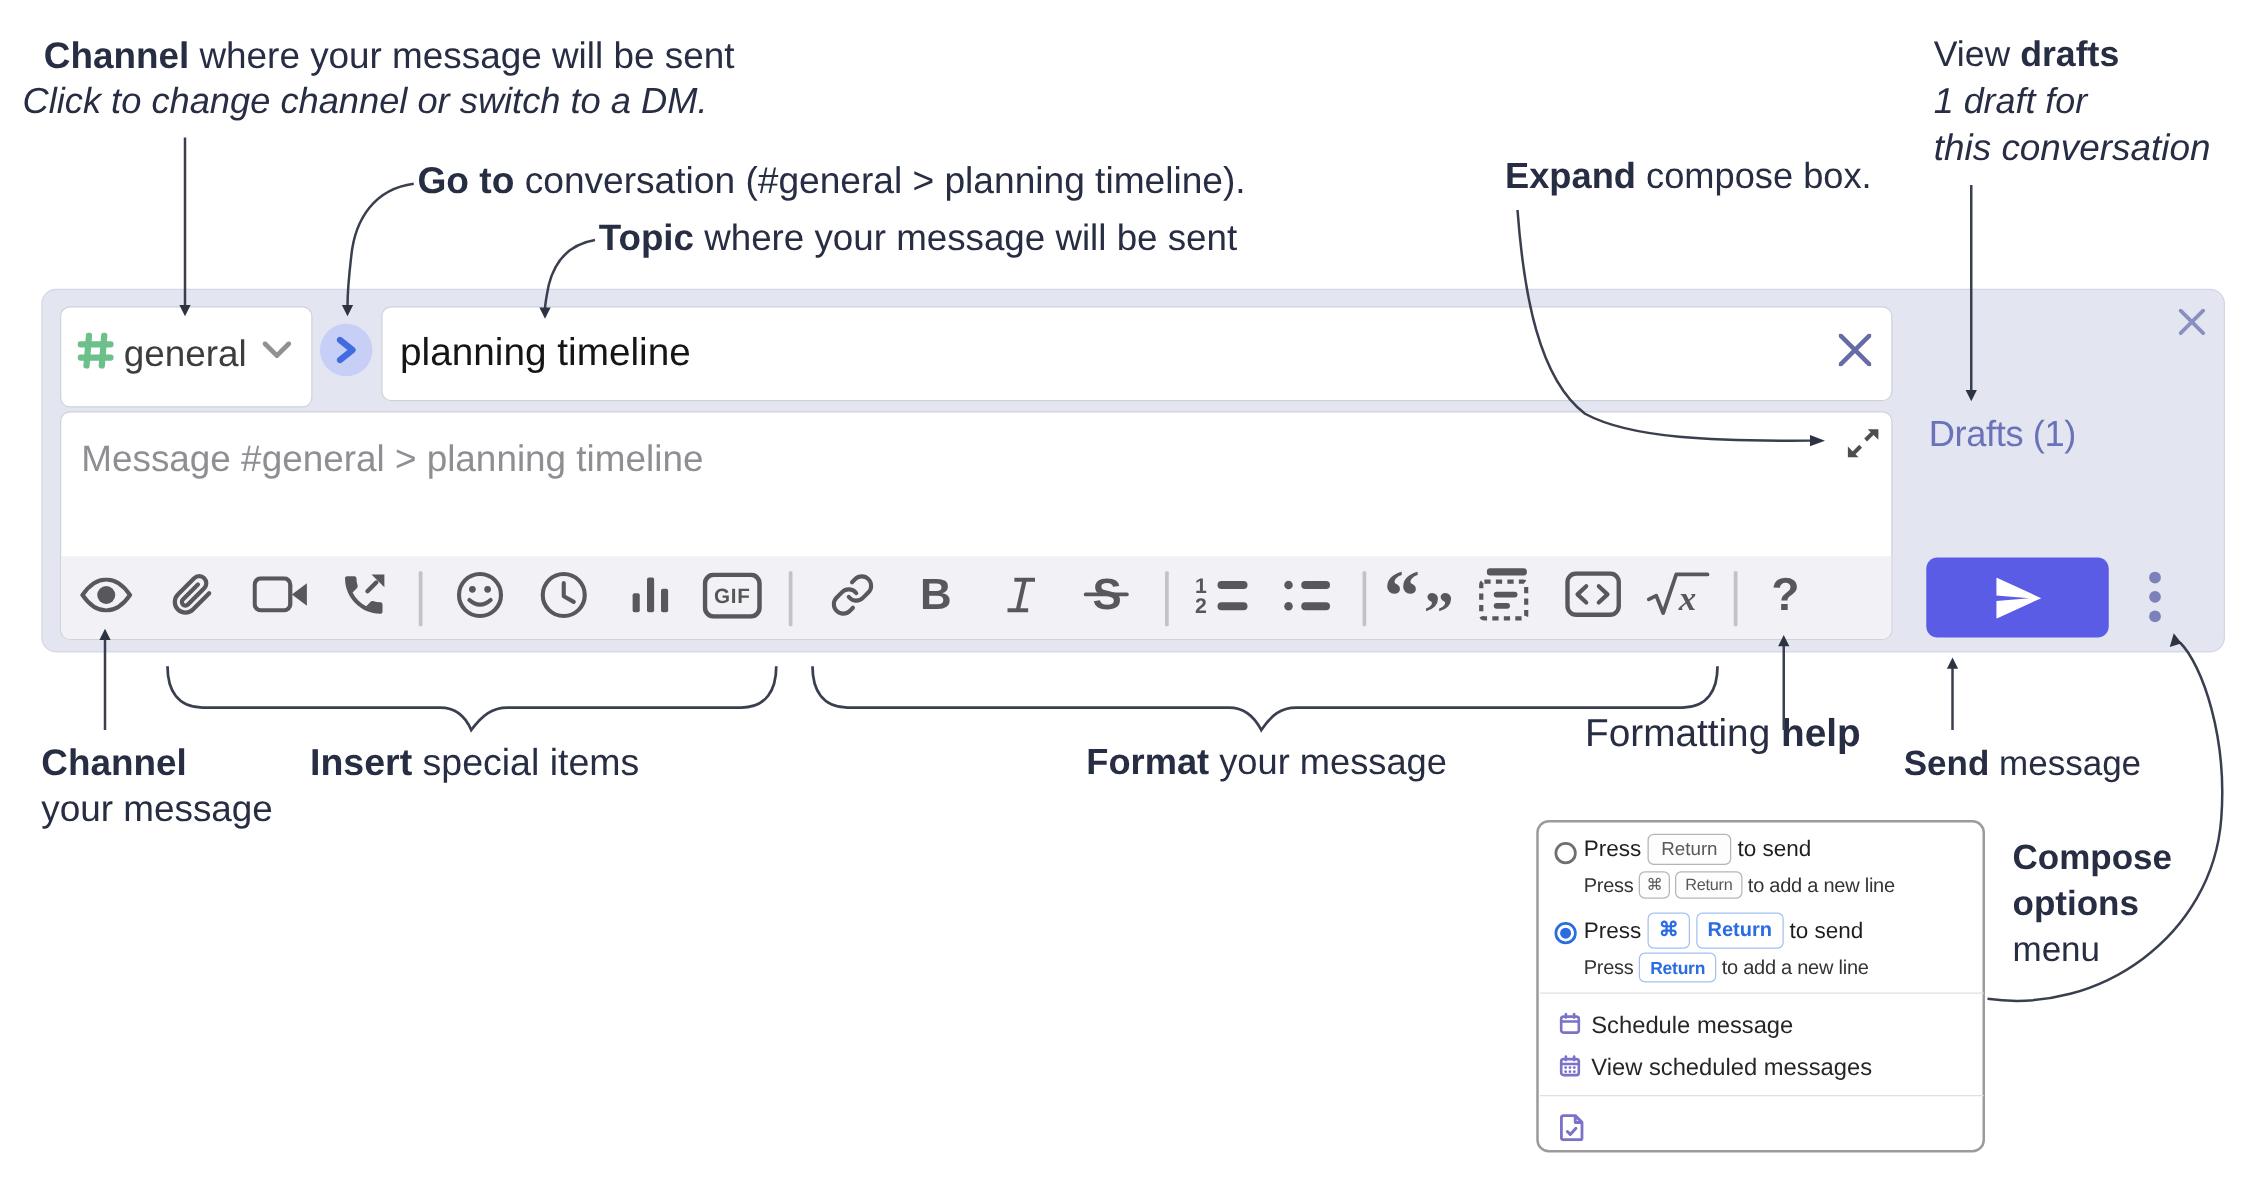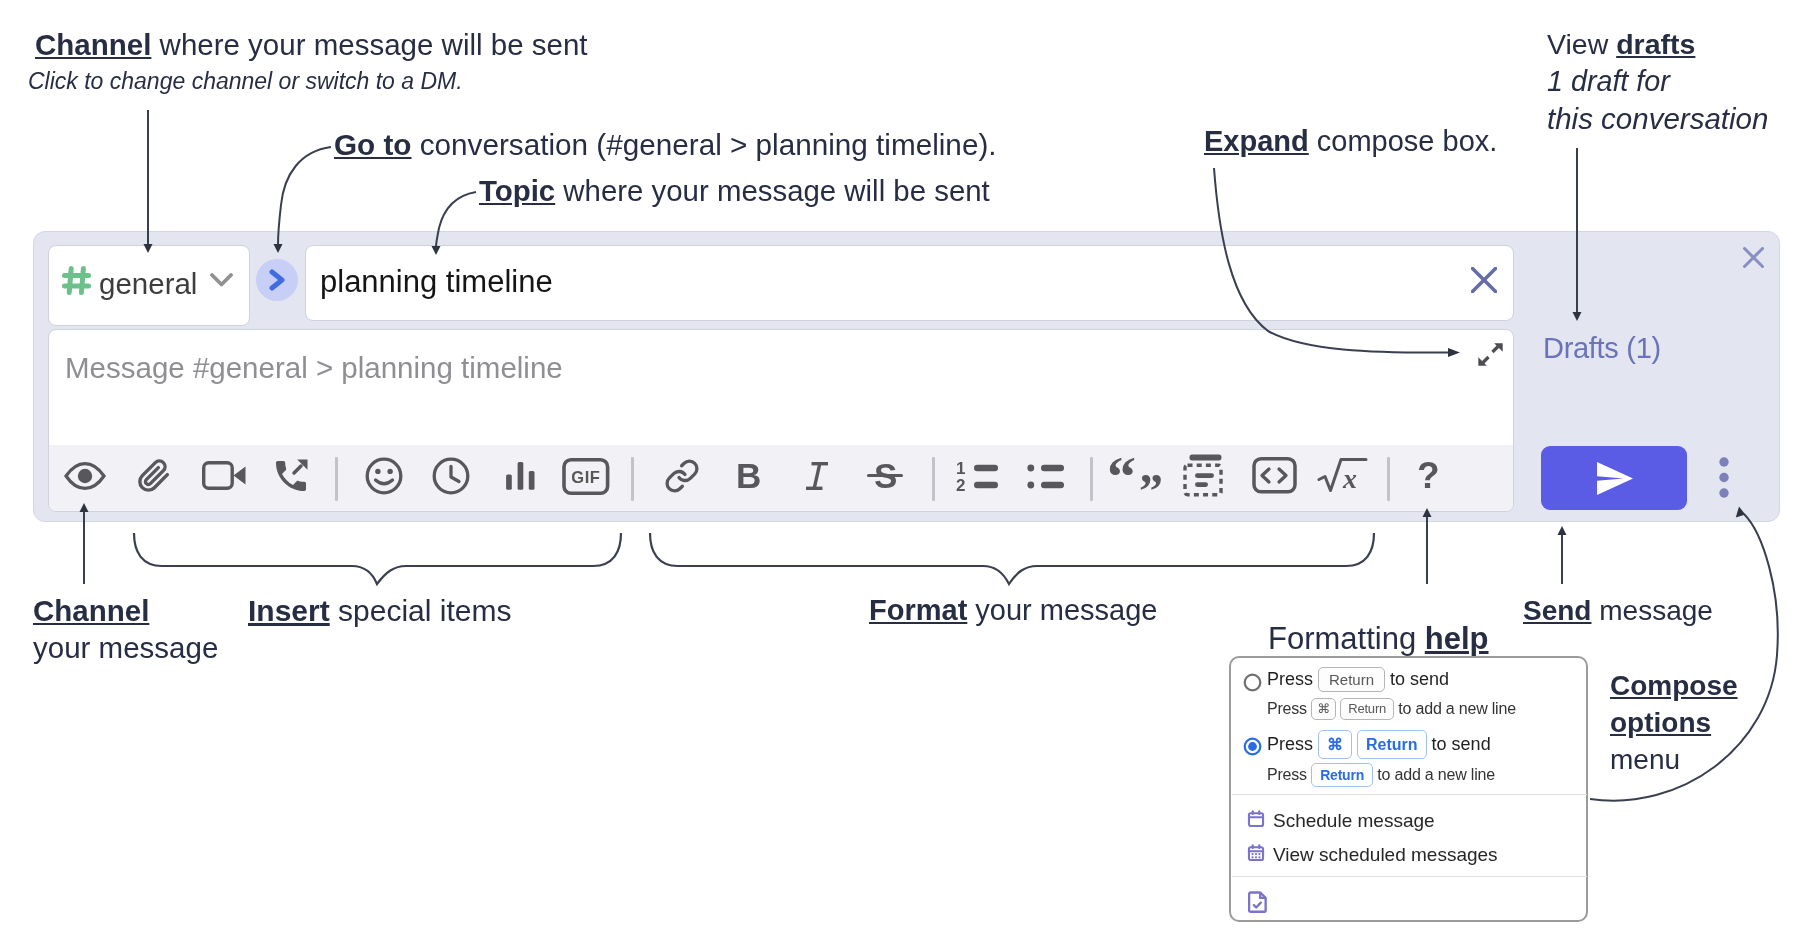--- a/index.html
+++ b/index.html
@@ -1,19 +1,19 @@
 <!DOCTYPE html>
 <html><head>
 <meta charset="utf-8">
 <style>
   html,body{margin:0;padding:0;}
   body{width:1814px;height:944px;background:#fff;font-family:"Liberation Sans",sans-serif;position:relative;overflow:hidden;}
   .abs{position:absolute;}
   .ann{position:absolute;font-size:30px;line-height:37px;color:#272d43;white-space:nowrap;}
-  .ann b{font-weight:700;text-decoration:underline;}
+  .ann b{font-weight:700;}
   .it{font-style:italic;}
   .compose{position:absolute;left:33px;top:231px;width:1747px;height:291px;background:#e3e5f0;border:1px solid #d3d6e5;border-radius:12px;box-sizing:border-box;}
   .whitebox{position:absolute;background:#fff;border:1.5px solid #d0d2db;border-radius:8px;box-sizing:border-box;}
   .channel{left:48px;top:245px;width:202px;height:81px;}
   .topic{left:305px;top:245px;width:1209px;height:76px;font-size:31px;color:#151515;}
   .msg{left:48px;top:329px;width:1466px;height:183px;}
   .gobtn{position:absolute;left:256px;top:259px;width:42px;height:42px;border-radius:50%;background:#c7cff7;}
   .toolbar{position:absolute;left:0;bottom:0;width:100%;height:66px;background:#f2f2f6;border-radius:0 0 7px 7px;}
   .tsep{position:absolute;width:3px;top:-18px;height:44px;background:#c2c2c8;border-radius:1px;}
   .icon{position:absolute;}
@@ -191,31 +191,31 @@
 <svg class="abs" style="left:1597px;top:462px" width="36" height="33" viewBox="0 0 36 33">
   <path d="M0,0 L36,16.5 L0,33 L0,18.7 L26.5,16.5 L0,14.3 Z" fill="#fff"></path>
 </svg>
 <svg class="abs" style="left:1719px;top:457px" width="10" height="41" viewBox="0 0 10 41">
   <circle cx="5" cy="5" r="4.7" fill="#7c81ba"></circle>
   <circle cx="5" cy="20.5" r="4.7" fill="#7c81ba"></circle>
   <circle cx="5" cy="36" r="4.7" fill="#7c81ba"></circle>
 </svg>
 
 <div class="ann" style="left:35px;top:26px;font-size:29.5px;"><b>Channel</b> where your message will be sent</div>
-<div class="ann it" style="left:28px;top:63px;font-size:23px;">Click to change channel or switch to a DM.</div>
+<div class="ann it" style="left:18px;top:63px;font-size:29px;">Click to change channel or switch to a DM.</div>
 <div class="ann" style="left:334px;top:126px;font-size:29.7px;"><b>Go to</b> conversation (#general &gt; planning timeline).</div>
 <div class="ann" style="left:479px;top:172px;font-size:29.4px;"><b>Topic</b> where your message will be sent</div>
 <div class="ann" style="left:1204px;top:123px;font-size:29px;"><b>Expand</b> compose box.</div>
 <div class="ann" style="left:1547px;top:26px;font-size:28.5px;">View <b>drafts</b></div>
 <div class="ann it" style="left:1547px;top:63px;font-size:28.7px;">1 draft for</div>
 <div class="ann it" style="left:1547px;top:100px;font-size:29.5px;">this conversation</div>
 <div class="ann" style="left:33px;top:592px;font-size:29.5px;"><b>Channel</b><br>your message</div>
 <div class="ann" style="left:248px;top:592px;font-size:30px;"><b>Insert</b> special items</div>
 <div class="ann" style="left:869px;top:592px;font-size:29px;"><b>Format</b> your message</div>
-<div class="ann" style="left:1268px;top:620px;font-size:31px;">Formatting <b>help</b></div>
+<div class="ann" style="left:1268px;top:568px;font-size:31px;">Formatting <b>help</b></div>
 <div class="ann" style="left:1523px;top:592px;font-size:28px;"><b>Send</b> message</div>
 <div class="ann" style="left:1610px;top:667px;font-size:28px;"><b>Compose<br>options</b><br>menu</div>
 
 <div class="menu">
   <svg class="abs" style="left:12px;top:15px" width="19" height="19" viewBox="0 0 19 19">
     <circle cx="9.5" cy="9.5" r="7.8" fill="#fff" stroke="#6f6f6f" stroke-width="2.2"></circle>
   </svg>
   <div class="mrow" style="left:36px;top:9px;font-size:18px;line-height:24px;color:#1f1f1f;">Press <span class="kbd" style="font-size:15px;height:23px;line-height:23px;padding:0 10px;">Return</span> to send</div>
   <div class="mrow" style="left:36px;top:40px;font-size:16px;letter-spacing:-0.2px;line-height:22px;color:#333;">Press <span class="kbd" style="font-size:13px;height:20px;line-height:20px;padding:0 5px;">⌘</span> <span class="kbd" style="font-size:13px;height:20px;line-height:20px;padding:0 7px;">Return</span> to add a new line</div>
   <svg class="abs" style="left:12px;top:79px" width="19" height="19" viewBox="0 0 19 19">

